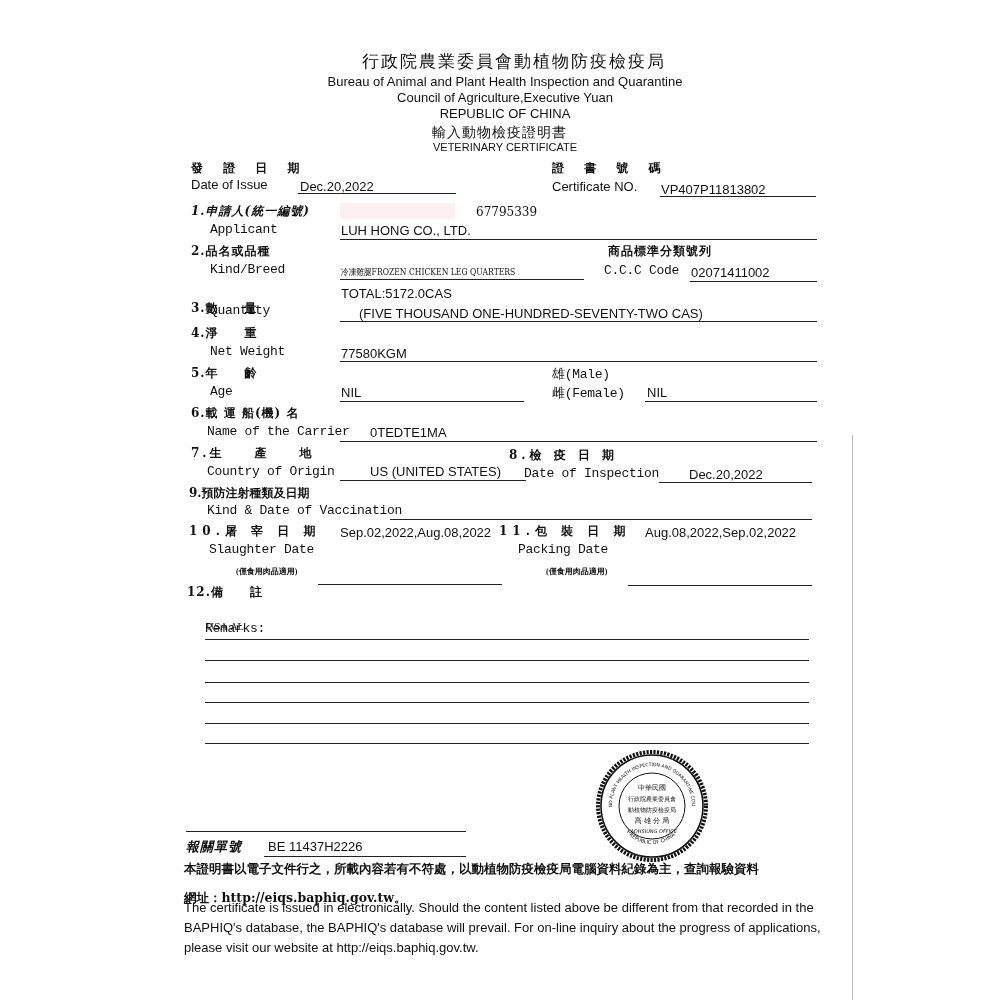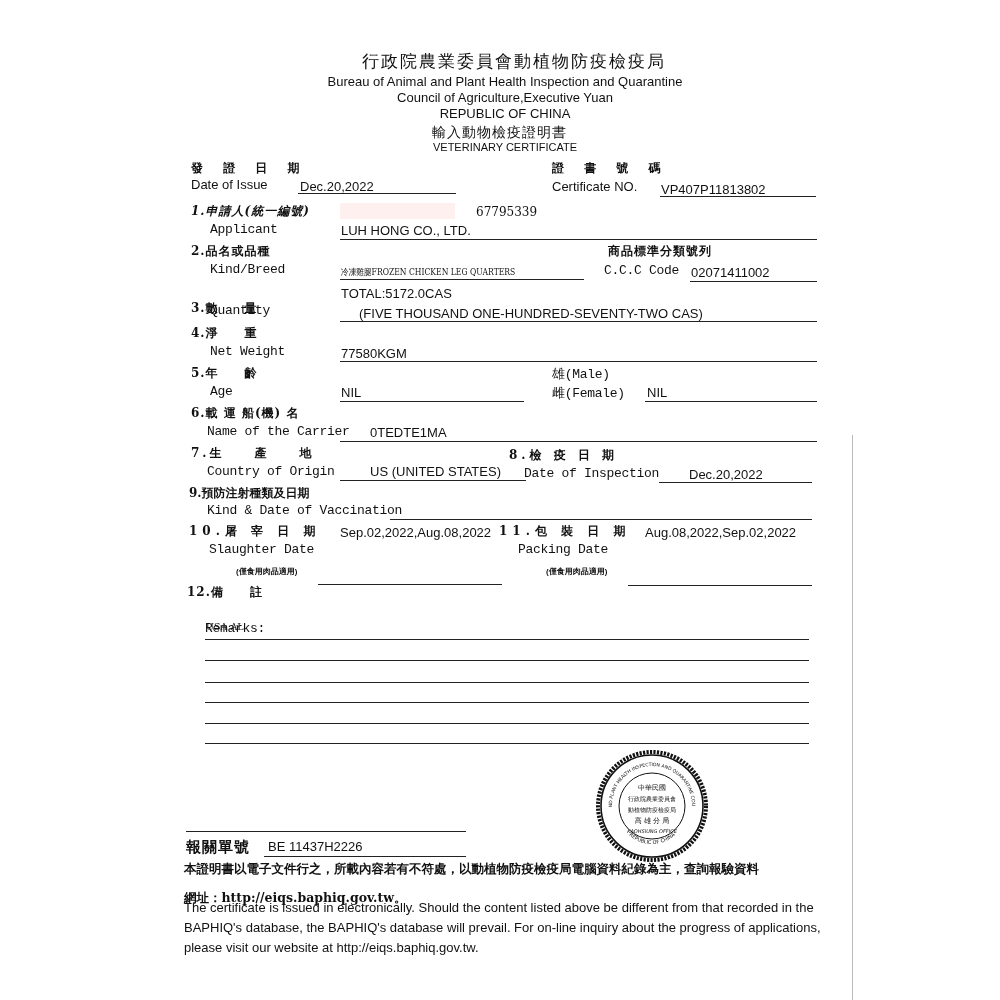--- a/index.html
+++ b/index.html
@@ -5,21 +5,21 @@
     html, body { margin: 0; padding: 0; background: #ffffff; }
     body { width: 1000px; height: 1000px; position: relative; overflow: hidden; color: #111; }
     .abs { position: absolute; white-space: nowrap; }
     .sans { font-family: "Liberation Sans", sans-serif; }
     .serif { font-family: "DejaVu Serif", "Liberation Serif", serif; }
     .hdr-cn { font-family: "DejaVu Serif", serif; font-size: 17px; letter-spacing: 2px; }
     .hdr-en { font-family: "Liberation Sans", sans-serif; font-size: 13px; text-align: center; }
     .lbl-cn { font-family: "DejaVu Serif", serif; font-size: 12px; font-weight: bold; letter-spacing: 1px; }
     .lbl-en { font-family: "Liberation Mono", monospace; font-size: 13px; font-weight: normal; letter-spacing: -0.3px; }
     .val { font-family: "Liberation Sans", sans-serif; font-size: 13px; }
-    .small-cn { font-family: Liberation Sans, sans-serif; font-size: 8px; font-weight: bold; }
+    .small-cn { font-family: Liberation Serif, serif; font-size: 8px; font-weight: bold; }
     .line { position: absolute; height: 0; border-top: 1.4px solid #222; }
     .vline { position: absolute; width: 0; border-left: 1px solid #bbb; }
     .redact { position: absolute; background: #fdf0ef; }
     .seal { position: absolute; left: 596px; top: 750px; width: 112px; height: 112px; }
     .seal-text { font-family: "DejaVu Sans", sans-serif; font-size: 7px; fill: #111; }
     .foot-cn { font-family: "DejaVu Serif", serif; font-size: 12.5px; font-weight: bold; }
     .foot-en { font-family: "Liberation Sans", sans-serif; font-size: 13px; line-height: 20px; white-space: normal; width: 640px; }
   </style>
 </head>
 <body>
@@ -142,19 +142,19 @@
     </text>
     <text x="56" y="40" text-anchor="middle" class="seal-text">中華民國</text>
     <text x="56" y="51" text-anchor="middle" class="seal-text" style="font-size:6px;">行政院農業委員會</text>
     <text x="56" y="62" text-anchor="middle" class="seal-text" style="font-size:6px;">動植物防疫檢疫局</text>
     <text x="56" y="73" text-anchor="middle" class="seal-text">高 雄 分 局</text>
     <text x="56" y="83" text-anchor="middle" class="seal-text" style="font-size:5px;font-style:italic;">KAOHSIUNG OFFICE</text>
   </svg>
 </div>
 
 <div class="line" style="left:186px;top:831px;width:280px;"></div>
-<div class="abs lbl-cn" style="left:186px;top:838px;font-size:15px;">報關單號</div>
+<div class="abs lbl-cn" style="left:186px;top:838px;font-size:13px;font-style:italic;">報關單號</div>
 <div class="abs val" style="left:268px;top:839px;">BE 11437H2226</div>
 <div class="line" style="left:264px;top:856px;width:202px;"></div>
 
 <div class="abs foot-cn" style="left:184px;top:861px;">本證明書以電子文件行之，所載內容若有不符處，以動植物防疫檢疫局電腦資料紀錄為主，查詢報驗資料</div>
 <div class="abs foot-cn" style="left:184px;top:878px;margin-top:12px;">網址：http://eiqs.baphiq.gov.tw。</div>
 <div class="abs foot-en" style="left:184px;top:898px;">The certificate is issued in electronically. Should the content listed above be different from that recorded in the BAPHIQ's database, the BAPHIQ's database will prevail. For on-line inquiry about the progress of applications, please visit our website at http://eiqs.baphiq.gov.tw.</div>
 
 </body></html>

